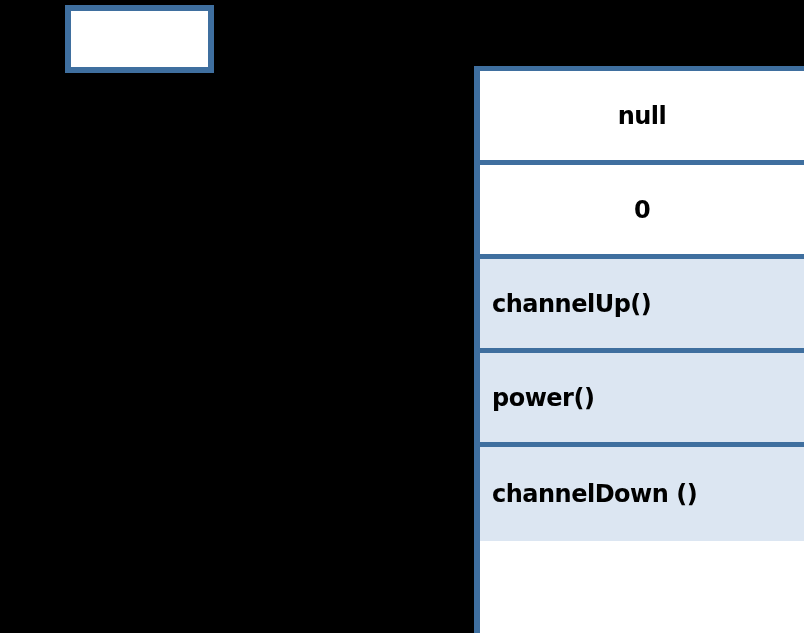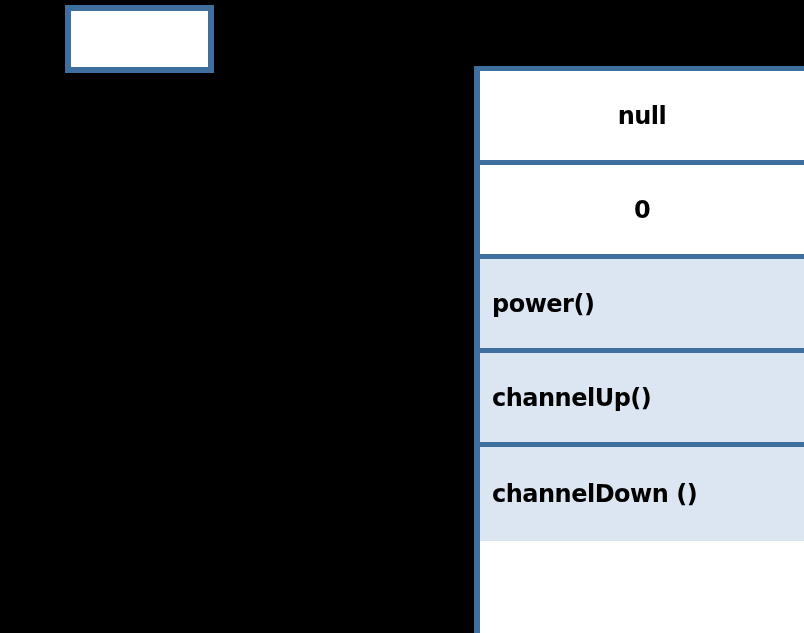--- a/index.html
+++ b/index.html
@@ -93,21 +93,21 @@
 
   <div class="empty-box"></div>
 
   <div class="class-panel">
 
     <div class="cell attr">null</div>
 
 
     <div class="cell attr">0</div>
 
+    <div class="cell method">channelUp()</div>
+
     <div class="cell method">power()</div>
-
-    <div class="cell method">channelUp()</div>
 
     <div class="cell method">channelDown ()</div>
 
   </div>
 
 </div>
 
 </body></html>

